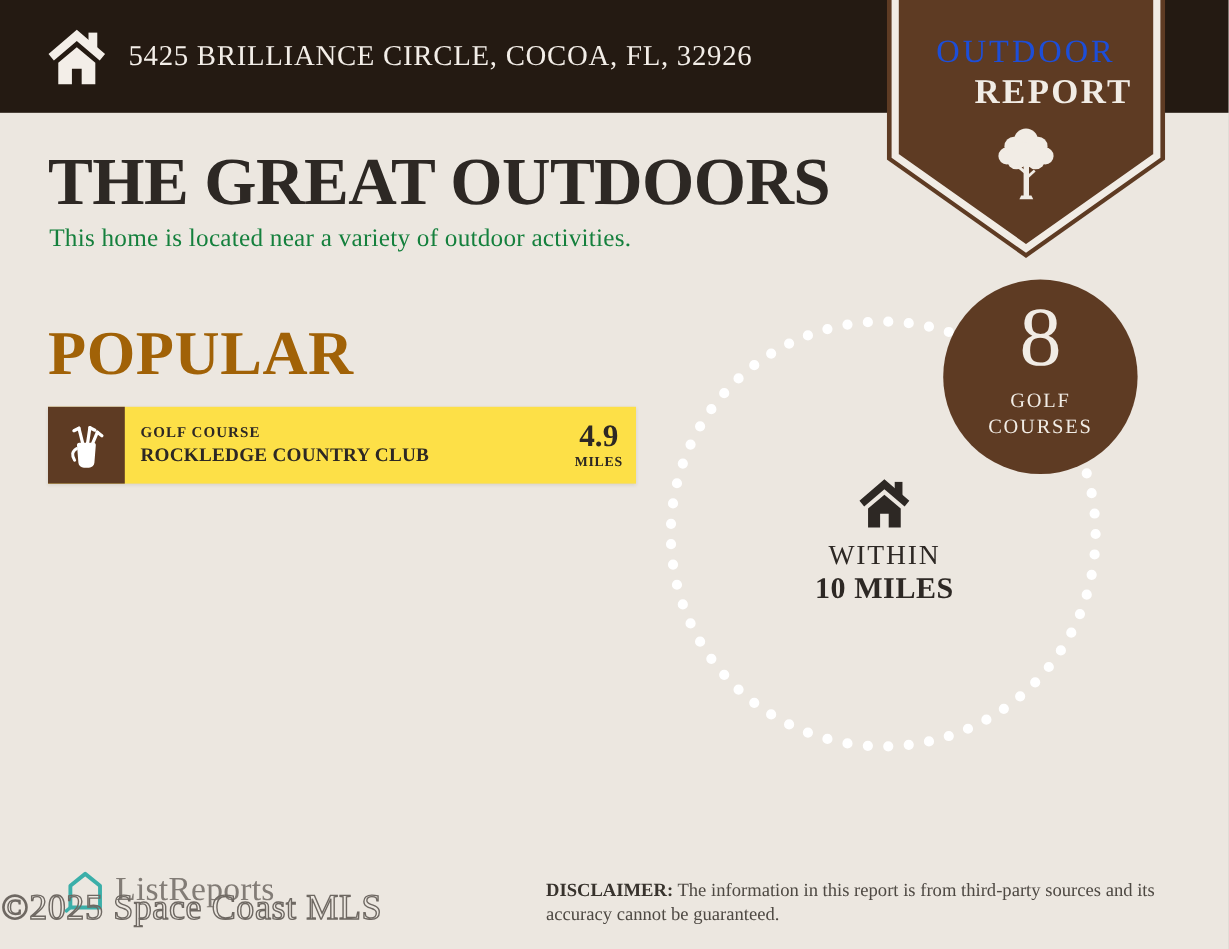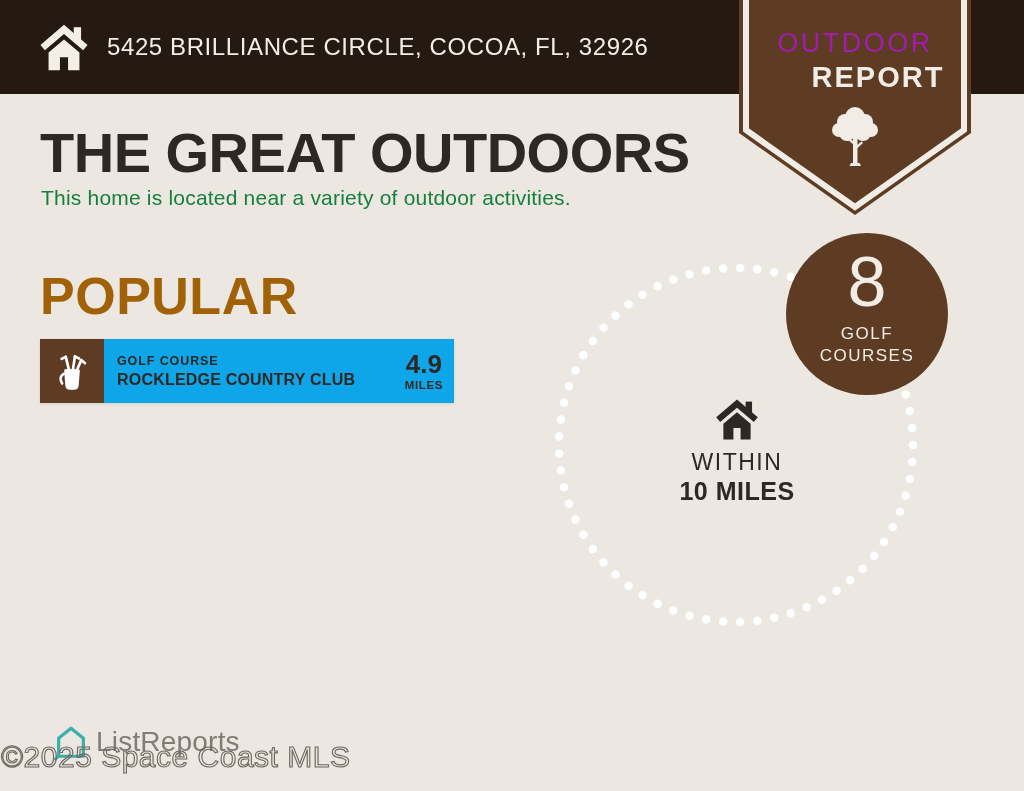--- a/index.html
+++ b/index.html
@@ -6,20 +6,21 @@
   html, body { background: #cfcac4; }
   body { font-family: "Liberation Sans", sans-serif; }
 
   .page {
     position: relative;
     width: 1024px;
     height: 791px;
     background: #ece7e0;
     overflow: hidden;
     margin: 0 auto;
+    font-family: Liberation Serif, serif;
   }
 
   
   .topbar {
     position: absolute;
     left: 0; top: 0;
     width: 1024px; height: 94px;
     background: #241a12;
     display: flex;
     align-items: center;
@@ -40,21 +41,21 @@
   .ribbon {
     position: absolute;
     left: 739px; top: 0;
     width: 232px; height: 216px;
     z-index: 5;
   }
   .ribbon svg.shape { position: absolute; left: 0; top: 0; }
   .ribbon .r-line1 {
     position: absolute; left: 0; top: 28px; width: 100%;
     text-align: center;
-    color: #a21caf; font-size: 27px; font-weight: 400; letter-spacing: 2.5px;
+    color: #1d4ed8; font-size: 27px; font-weight: 400; letter-spacing: 2.5px;
   }
   .ribbon .r-line2 {
     position: absolute; left: 0; top: 61px; width: 100%;
     text-align: center;
     color: #f1ece5; font-size: 29px; font-weight: 700; letter-spacing: 2px; padding-left: 46px;
   }
   .ribbon .tree { position: absolute; left: 88px; top: 104px; }
 
   
   .title {
@@ -67,22 +68,22 @@
     font-size: 21px; color: #15803d; letter-spacing: 0.2px;
   }
 
   
   .popular-heading {
     position: absolute; left: 40px; top: 266px;
     font-size: 52px; font-weight: 800; color: #a16207; letter-spacing: 0.5px;
   }
   .poi-card {
     position: absolute; left: 40px; top: 339px;
-    width: 414px; height: 64px;
-    background: #0ea5e9;
+    width: 490px; height: 64px;
+    background: #fde047;
     box-shadow: 0 1px 3px rgba(60,50,40,0.12);
     display: flex; align-items: stretch;
     z-index: 2;
   }
   .poi-icon-box {
     width: 64px; flex: 0 0 auto;
     background: #5e3b23;
     display: flex; align-items: center; justify-content: center;
   }
   .poi-text {
@@ -240,14 +241,15 @@
   <div class="logo">
     <svg width="38" height="40" viewBox="0 0 40 40">
       <path fill="none" stroke="#3bafa9" stroke-width="3.4" stroke-linejoin="round" d="M7 35 V16 L20 5.5 L33 16 V35 Z"></path>
       <path fill="none" stroke="#3bafa9" stroke-width="3" stroke-linecap="round" d="M7 35 L3.5 38"></path>
     </svg>
     <span class="brand-text">ListReports</span>
   </div>
 
   <div class="watermark">©2025 Space Coast MLS</div>
 
+  <p class="disclaimer"><span class="d-label">DISCLAIMER:</span><span> The information in this report is from third-party sources and its accuracy cannot be guaranteed.</span></p>
 
 </div>
 
 </body></html>

